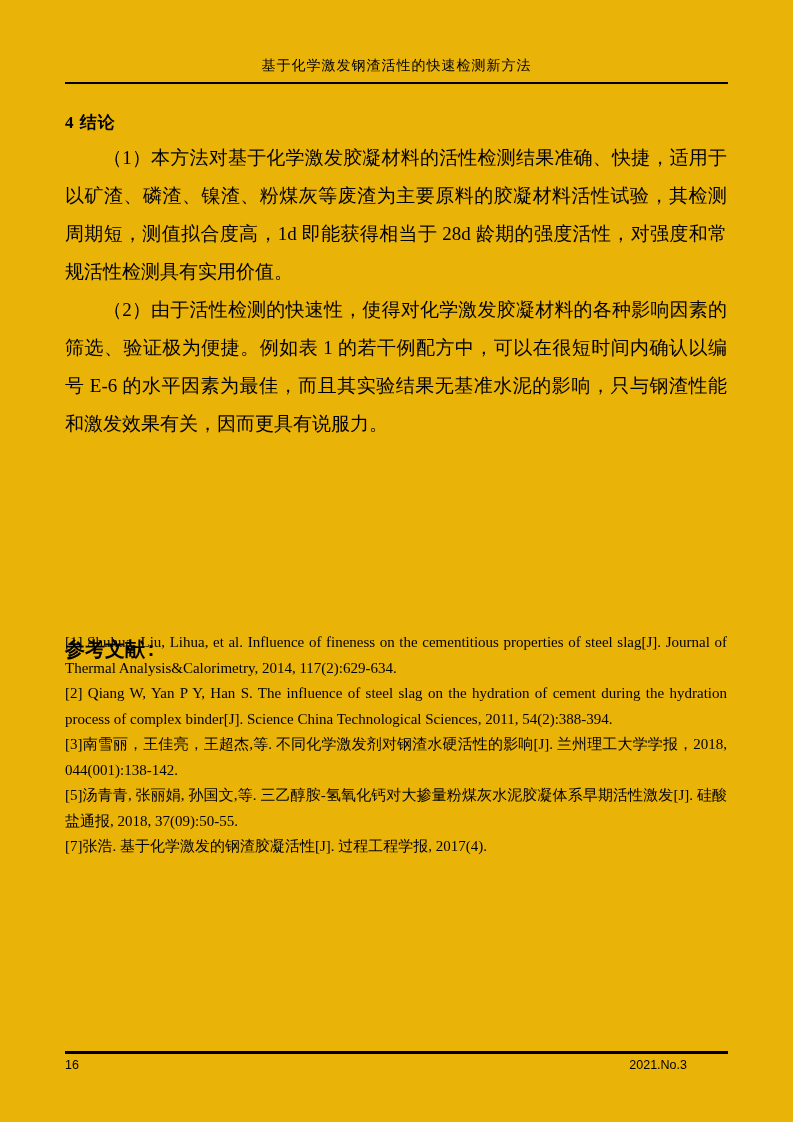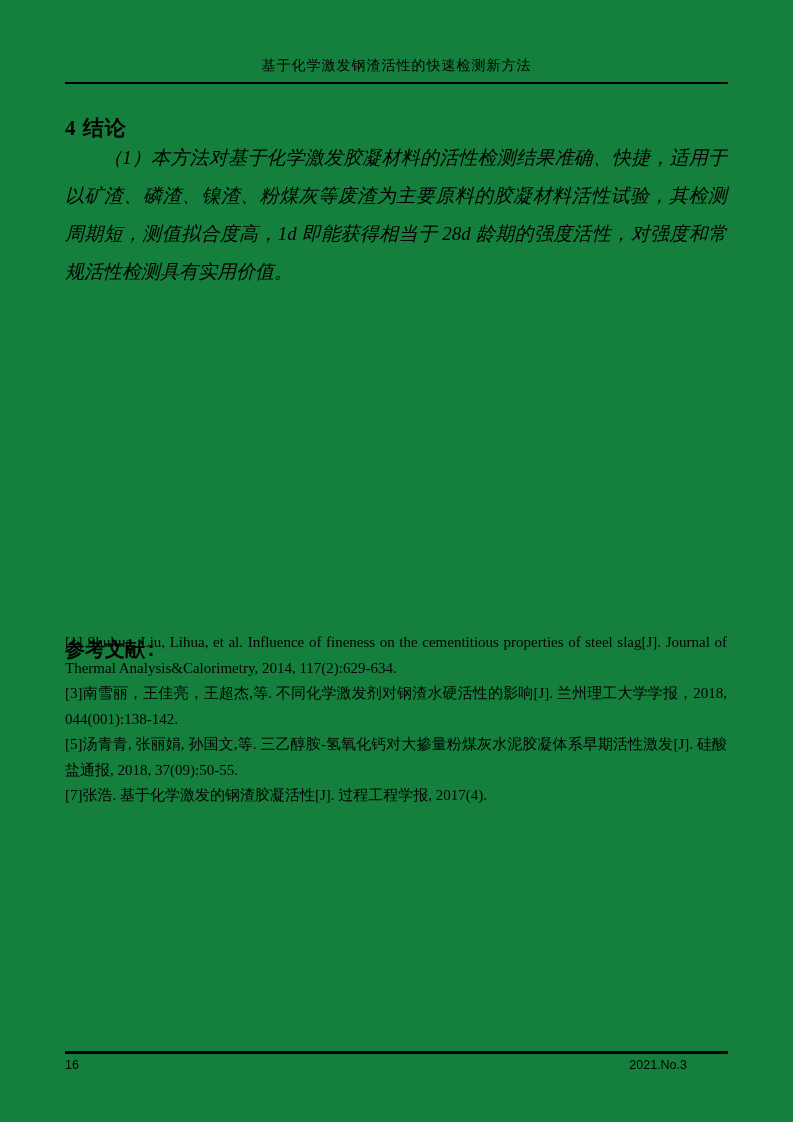--- a/index.html
+++ b/index.html
@@ -11,57 +11,56 @@
     width: 793px;
     height: 1122px;
     position: relative;
     overflow: hidden;
     font-family: "Liberation Serif", "DejaVu Serif", serif;
     color: #000000;
   }
   .sheet {
     position: absolute;
     inset: 0;
-    background: #15803d;
+    background: #eab308;
   }
   
   .page-header {
     position: absolute;
     top: 57px;
     left: 65px;
     width: 663px;
     text-align: center;
     font-size: 14px;
     letter-spacing: 1px;
     padding-bottom: 7px;
     border-bottom: 2px solid #000000;
   }
   
   .section-title {
     position: absolute;
     top: 100px;
     left: 65px;
-    font-size: 21px;
+    font-size: 17px;
     font-weight: bold;
     letter-spacing: 1px;
   }
   
   .body-text {
     position: absolute;
     top: 139px;
     left: 65px;
     width: 662px;
     font-size: 19px;
     line-height: 38px;
     text-align: justify;
   }
   .body-text p {
     margin: 0;
     text-indent: 2em;
-    font-style: italic;
   }
   
   .refs-heading {
     position: absolute;
     top: 636px;
     left: 65px;
     font-size: 20px;
     font-weight: bold;
     font-family: Liberation Mono, monospace;
   }
@@ -106,26 +105,28 @@
 <div class="sheet">
 
   <div class="page-header">
     <span>基于化学激发钢渣活性的快速检测新方法</span>
   </div>
 
   <h1 class="section-title">4 结论</h1>
 
   <div class="body-text">
     <p>（1）本方法对基于化学激发胶凝材料的活性检测结果准确、快捷，适用于以矿渣、磷渣、镍渣、粉煤灰等废渣为主要原料的胶凝材料活性试验，其检测周期短，测值拟合度高，1d 即能获得相当于 28d 龄期的强度活性，对强度和常规活性检测具有实用价值。</p>
+    <p>（2）由于活性检测的快速性，使得对化学激发胶凝材料的各种影响因素的筛选、验证极为便捷。例如表 1 的若干例配方中，可以在很短时间内确认以编号 E-6 的水平因素为最佳，而且其实验结果无基准水泥的影响，只与钢渣性能和激发效果有关，因而更具有说服力。</p>
   </div>
 
   <div class="refs-heading">参考文献:</div>
 
   <div class="refs">
     <p>[1] Shuhua, Liu, Lihua, et al. Influence of fineness on the cementitious properties of steel slag[J]. Journal of Thermal Analysis&amp;Calorimetry, 2014, 117(2):629-634.</p>
+    <p>[2] Qiang W, Yan P Y, Han S. The influence of steel slag on the hydration of cement during the hydration process of complex binder[J]. Science China Technological Sciences, 2011, 54(2):388-394.</p>
     <p>[3]南雪丽，王佳亮，王超杰,等. 不同化学激发剂对钢渣水硬活性的影响[J]. 兰州理工大学学报，2018, 044(001):138-142.</p>
     <p>[5]汤青青, 张丽娟, 孙国文,等. 三乙醇胺-氢氧化钙对大掺量粉煤灰水泥胶凝体系早期活性激发[J]. 硅酸盐通报, 2018, 37(09):50-55.</p>
     <p>[7]张浩. 基于化学激发的钢渣胶凝活性[J]. 过程工程学报, 2017(4).</p>
   </div>
 
   <div class="page-footer">
     <span class="page-number">16</span>
     <span class="issue">2021.No.3</span>
   </div>
 

